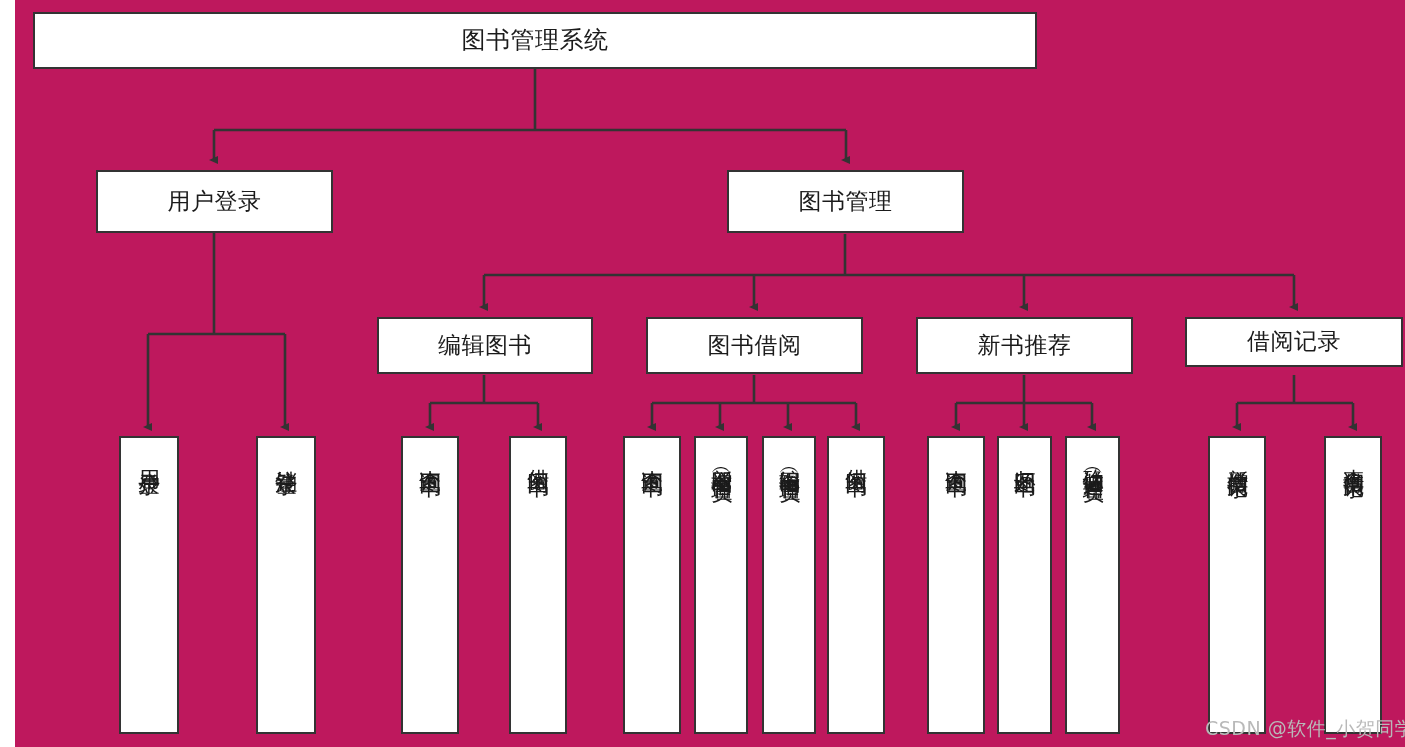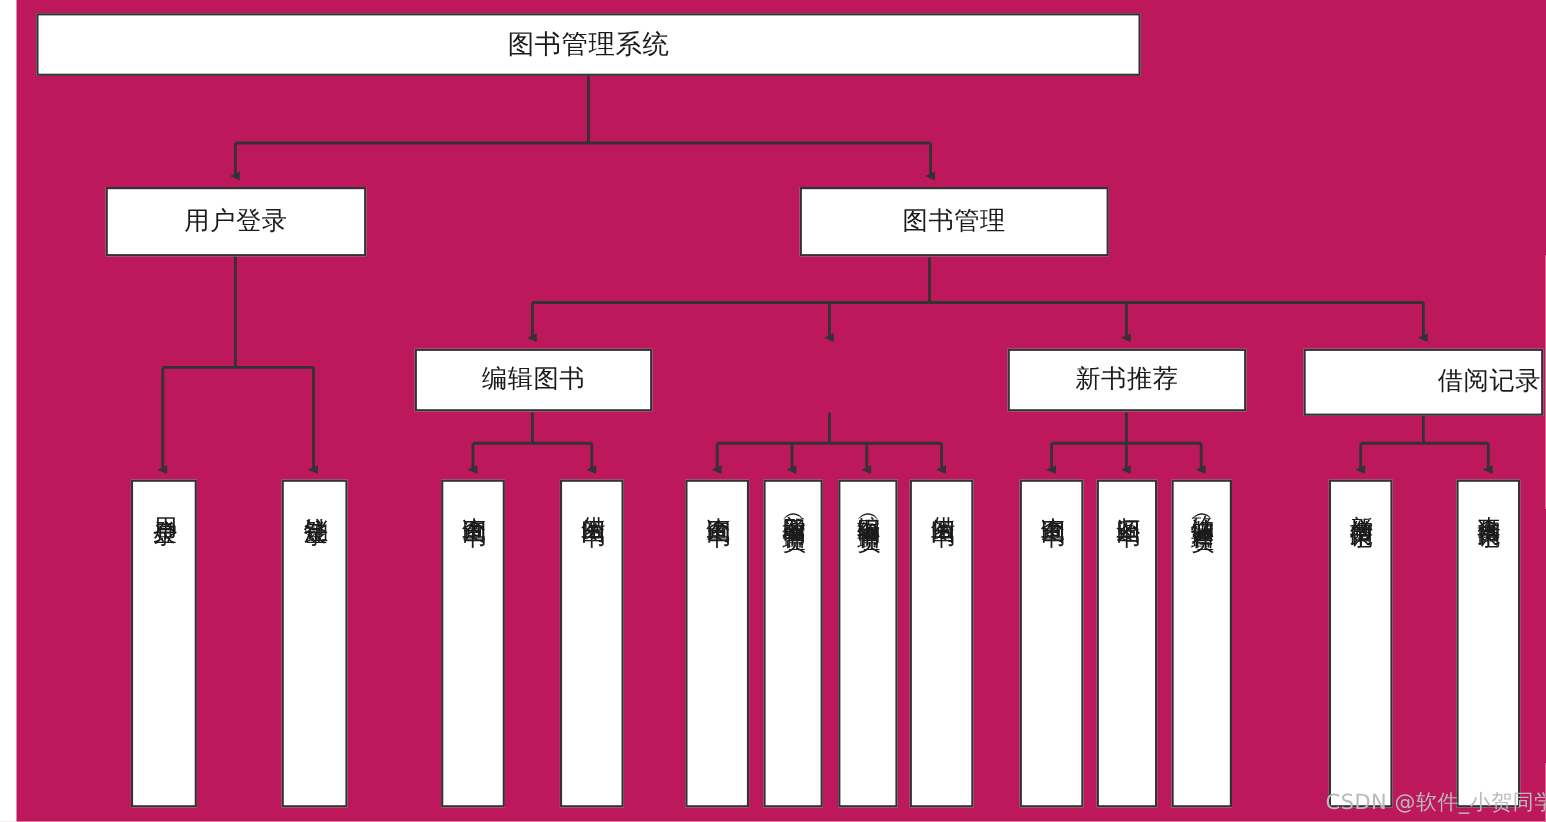--- a/index.html
+++ b/index.html
@@ -132,34 +132,37 @@
   </svg>
 
   <div class="node horiz root" style="left:18px; top:12px; width:1004px; height:57px;">
     <span class="label">图书管理系统</span>
   </div>
 
   <div class="node horiz" style="left:81px; top:170px; width:237px; height:63px;">
     <span class="label">用户登录</span>
   </div>
 
-  <div class="node horiz" style="left:712px; top:170px; width:281px; height:63px;">
+  <div class="node horiz" style="left:712px; top:170px; width:237px; height:63px;">
     <span class="label">图书管理</span>
   </div>
 
   <div class="node horiz" style="left:362px; top:317px; width:216px; height:57px;">
     <span class="label">编辑图书</span>
   </div>
 
+  <div class="node horiz" style="left:631px; top:317px; width:217px; height:57px;">
+    <span class="label">图书借阅</span>
+  </div>
 
   <div class="node horiz" style="left:901px; top:317px; width:217px; height:57px;">
     <span class="label">新书推荐</span>
   </div>
 
-  <div class="node horiz" style="left:1170px; top:317px; width:218px; height:61px;justify-content:flex-end;">
+  <div class="node horiz" style="left:1170px; top:317px; width:218px; height:50px;">
     <span class="label">借阅记录</span>
   </div>
 
   <div class="node vert" style="left:104px; top:436px; width:60px; height:298px;">
     <span class="label">用户登录</span>
   </div>
 
   <div class="node vert" style="left:241px; top:436px; width:60px; height:298px;">
     <span class="label">注销登录</span>
   </div>

